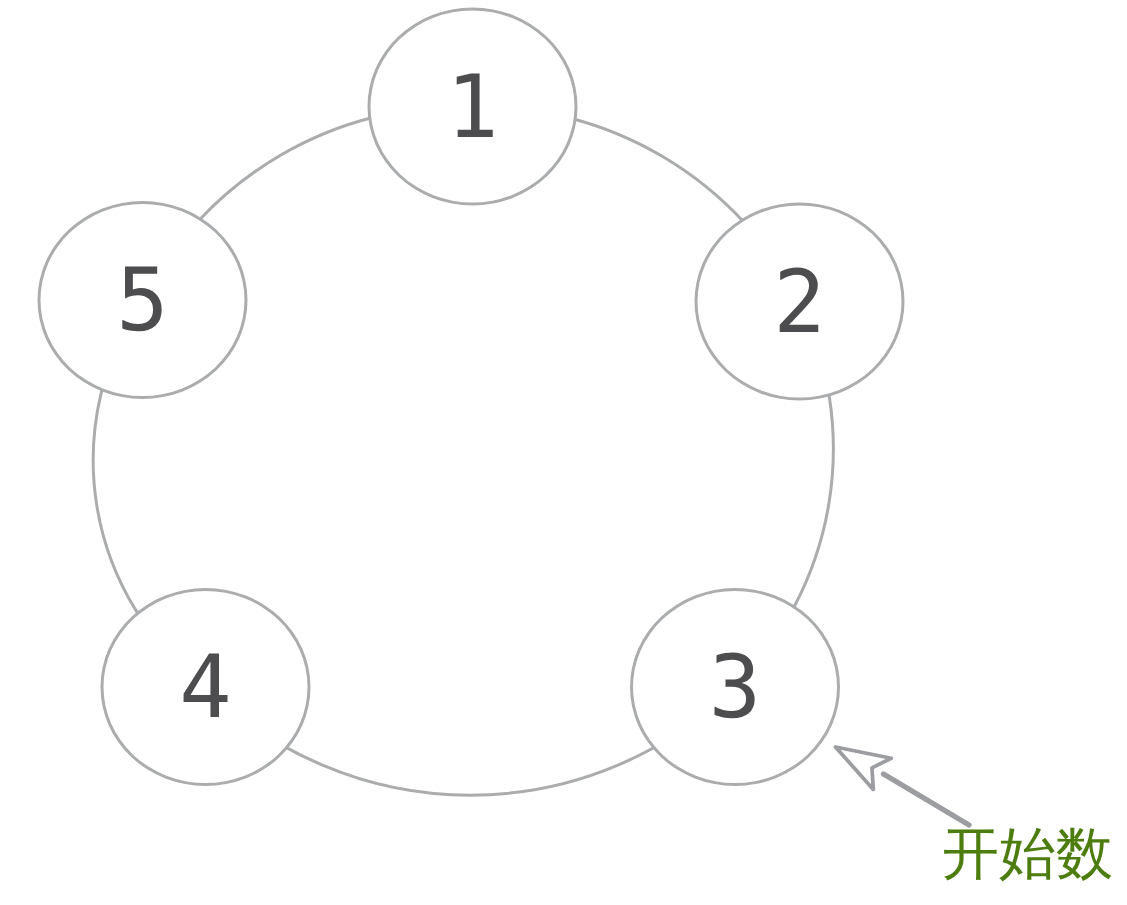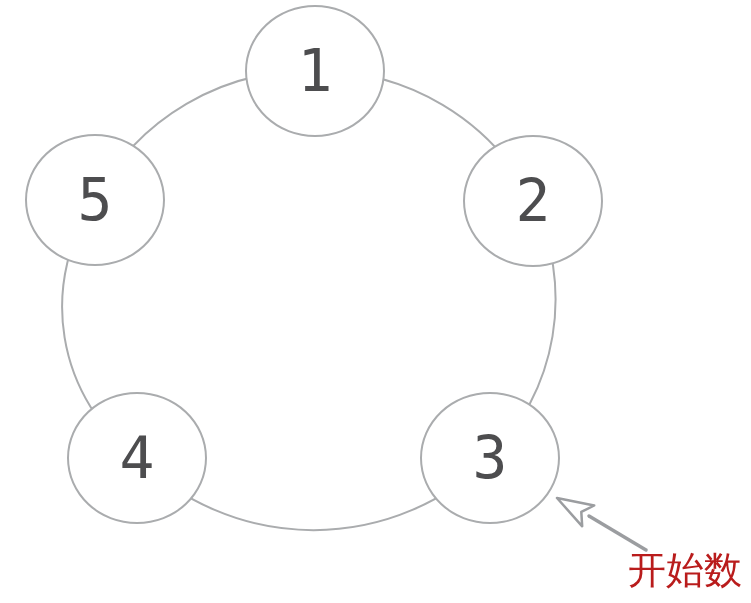--- a/index.html
+++ b/index.html
@@ -45,21 +45,21 @@
   .node-2 { left: 463px; top: 135px; }
   .node-3 { left: 420px; top: 392px; }
   .node-4 { left: 67px;  top: 392px; }
   .node-5 { left: 25px;  top: 134px; }
   .annotation-label {
     position: absolute;
     left: 628px;
     top: 550px;
     font-size: 38px;
     line-height: 1.1;
-    color: #b91c1c;
+    color: #4d7c0f;
     white-space: nowrap;
     z-index: 2;
     font-family: Liberation Serif, serif;
   }
 </style>
 </head>
 <body>
 
 <div class="canvas">
 

